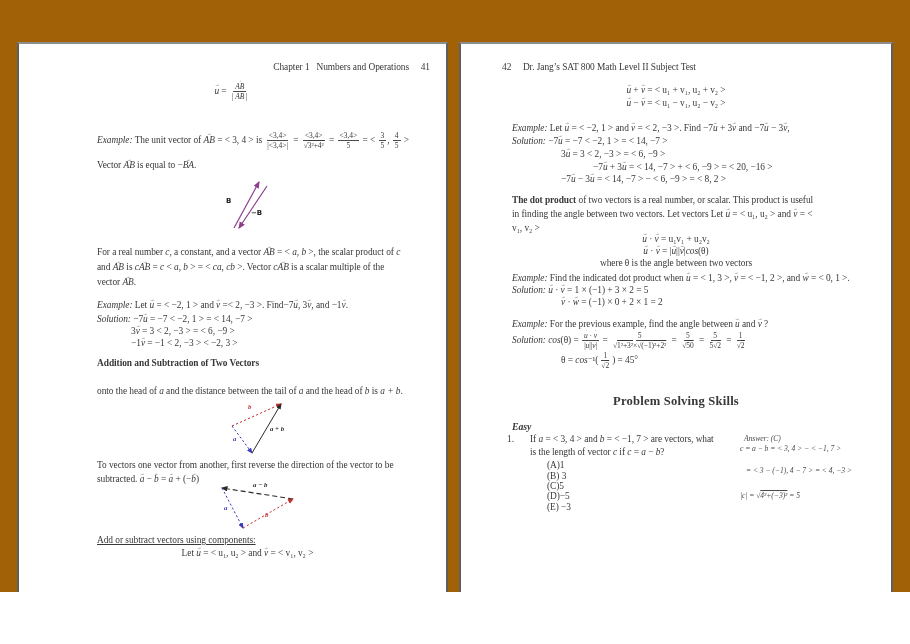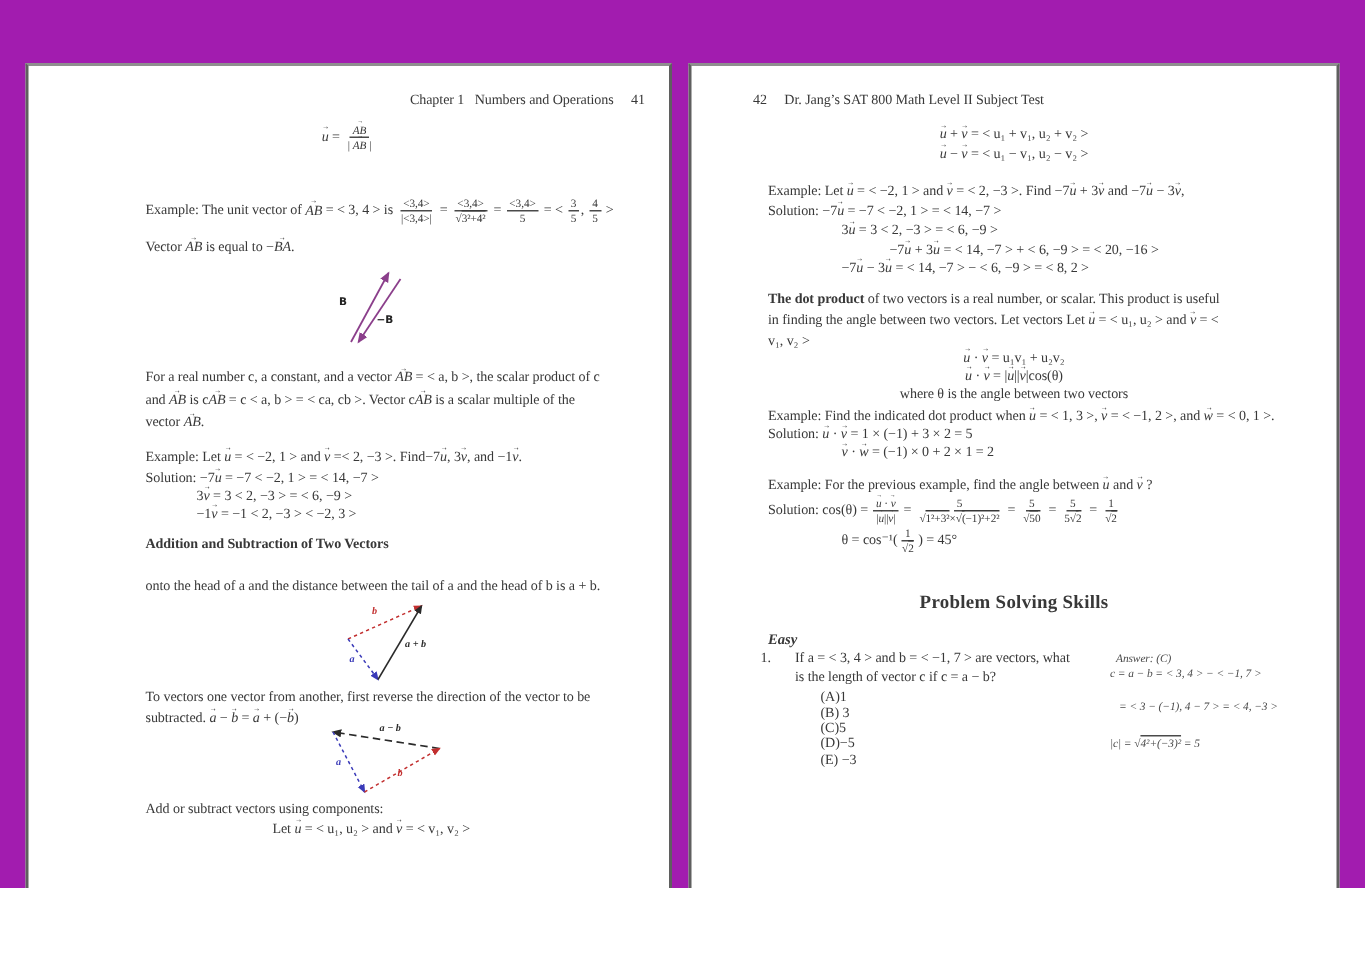--- a/index.html
+++ b/index.html
@@ -1,24 +1,24 @@
 <!DOCTYPE html>
 <html><head>
 <meta charset="utf-8">
 <style>
   html,body{margin:0;padding:0;background:#ffffff;}
-  #canvas{position:relative;width:910px;height:592px;background:#a21caf;overflow:hidden;
+  #canvas{position:relative;width:910px;height:592px;background:#a16207;overflow:hidden;
           font-family:"Liberation Serif","DejaVu Serif",serif;color:#383838;}
   .page{position:absolute;background:#ffffff;border:2px solid #5f5f5f;border-top-color:#8e8e8e;box-sizing:border-box;}
   #pageL{left:17px;top:42px;width:431px;height:559px;}
   #pageR{left:459px;top:42px;width:434px;height:559px;}
   .ln{position:absolute;font-size:9.4px;white-space:nowrap;letter-spacing:-0.05px;line-height:1.25;}
   .ctr{text-align:center;}
   .bold{font-weight:bold;}
-  .it{}
+  .it{font-style:italic;}
   .bd{font-weight:bold;}
   .pss{font-size:12.6px;font-weight:bold;letter-spacing:0.2px;}
   .easy{font-weight:bold;font-style:italic;font-size:9.8px;}
   .ans{font-size:7.6px;font-style:italic;color:#4a4a4a;}
   .vec{position:relative;display:inline-block;font-style:italic;}
   .vec::after{content:"→";position:absolute;left:50%;top:-0.62em;transform:translateX(-50%) scaleX(0.85);
               font-size:0.6em;font-style:normal;line-height:1;}
   .fr{display:inline-flex;flex-direction:column;align-items:center;vertical-align:middle;
       font-size:0.8em;line-height:1.2;margin:0 1px;text-align:center;}
   .fr > .n{border-bottom:0.8px solid #4a4a4a;padding:0 2px;}
@@ -108,21 +108,21 @@
 
     <svg class="fig" style="left:192px;top:436px;" width="105" height="58" viewBox="0 0 105 58">
       <line x1="82" y1="19" x2="11" y2="8" stroke-width="1.1" stroke-dasharray="5 3" marker-end="url(#ah-k)" stroke="#2a2a2a"></line>
       <line x1="11" y1="8" x2="32" y2="48" stroke-width="1" stroke-dasharray="2.2 2.2" marker-end="url(#ah-b)" stroke="#3a3ab8"></line>
       <line x1="32" y1="48" x2="82" y2="19" stroke-width="1" stroke-dasharray="2.2 2.2" marker-end="url(#ah-r)" stroke="#c22f2f"></line>
       <text class="fli" x="42" y="7" fill="#2a2a2a">a − b</text>
       <text class="fli" x="13" y="30" fill="#3a3ab8">a</text>
       <text class="fli" x="54" y="37" fill="#c22f2f">b</text>
     </svg>
 
-    <div class="ln" style="left:78px;top:491px;">Add or subtract vectors using components:</div>
+    <div class="ln" style="left:78px;top:491px;text-decoration:underline;">Add or subtract vectors using components:</div>
     <div class="ln ctr" style="left:30px;right:0;top:504px;">Let <span class="vec">u</span> = &lt; u₁, u₂ &gt; and <span class="vec">v</span> = &lt; v₁, v₂ &gt;</div>
   </div>
 
   <div class="page" id="pageR">
     <div class="ln" style="left:41px;top:18px;">42  Dr. Jang’s SAT 800 Math Level II Subject Test</div>
 
     <div class="ln ctr" style="left:0;right:0;top:41px;"><span class="vec">u</span> + <span class="vec">v</span> = &lt; u₁ + v₁, u₂ + v₂ &gt;</div>
     <div class="ln ctr" style="left:0;right:0;top:54px;"><span class="vec">u</span> − <span class="vec">v</span> = &lt; u₁ − v₁, u₂ − v₂ &gt;</div>
 
     <div class="ln" style="left:51px;top:79px;"><span class="it">Example:</span> Let <span class="vec">u</span> = &lt; −2, 1 &gt; and <span class="vec">v</span> = &lt; 2, −3 &gt;. Find −7<span class="vec">u</span> + 3<span class="vec">v</span> and −7<span class="vec">u</span> − 3<span class="vec">v</span>,</div>

